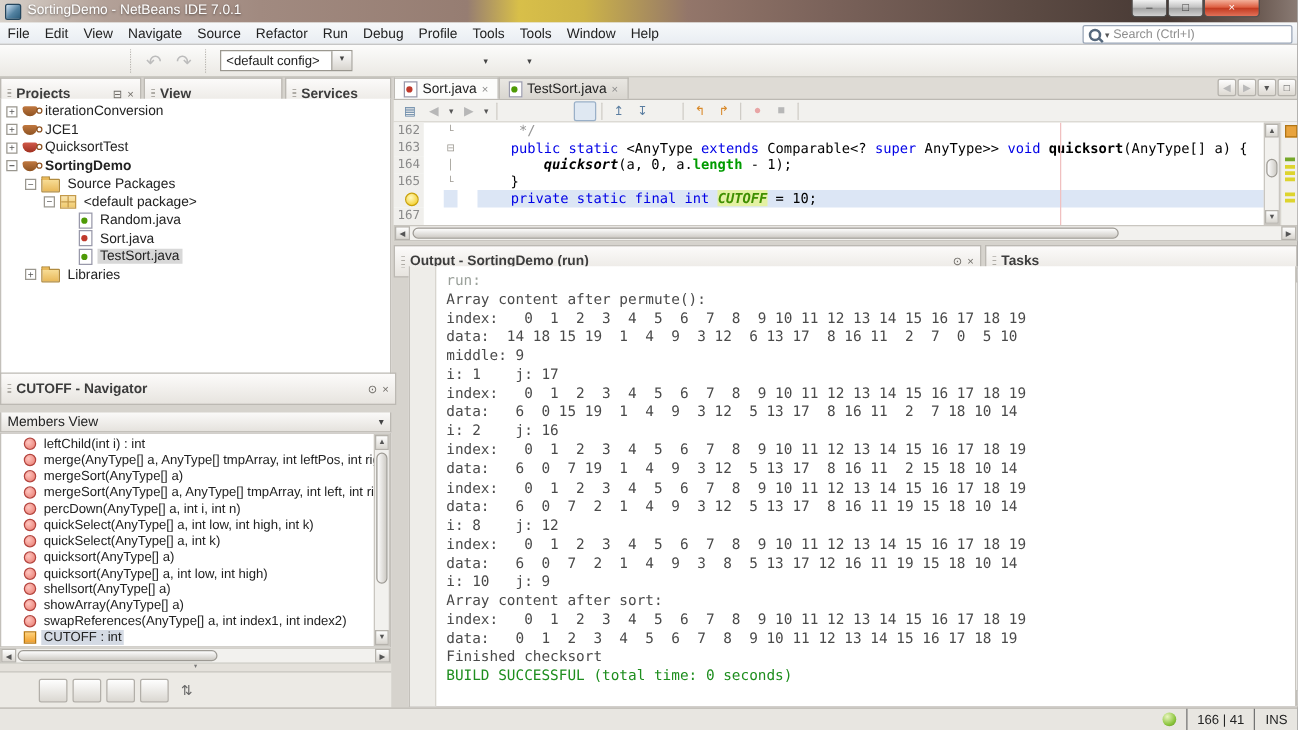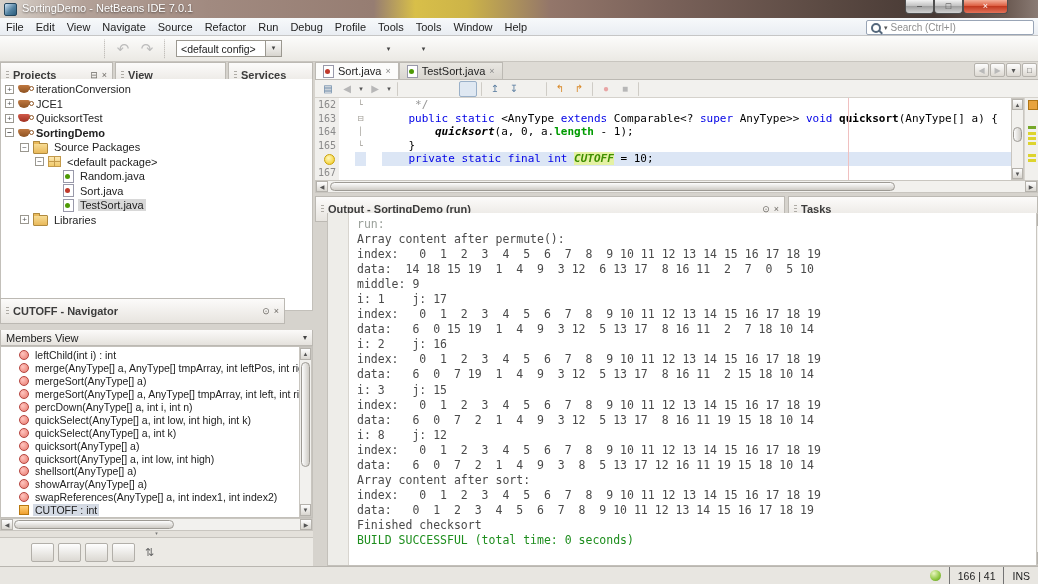--- a/index.html
+++ b/index.html
@@ -49,21 +49,21 @@
   .ptabs{position:absolute;left:0;top:0;width:313px;height:17px;display:flex;gap:2px;}
   .tree{position:absolute;left:0;top:17px;width:313px;height:232px;background:#fff;
     border:1px solid #c3c0ba;border-top:none;box-sizing:border-box;overflow:hidden;padding-top:3px;}
   .trow{height:14.5px;display:flex;align-items:center;gap:4px;white-space:nowrap;}
   .trow.bold{font-weight:bold;}
   .tlabel{padding:0 2px;}
   .trow.selected .tlabel{background:#d8d8d8;}
   .toggle{width:9px;height:9px;border:1px solid #9a978f;background:#fff;font-size:8px;line-height:7px;
     text-align:center;color:#555;flex:none;box-sizing:border-box;}
   .toggle:empty{visibility:hidden;}
-  .nav-head{position:absolute;left:0;top:236px;width:285px;justify-content:flex-end;}
+  .nav-head{position:absolute;left:0;top:236px;width:317px;justify-content:flex-end;}
   .mview{position:absolute;left:0;top:268px;width:313px;height:16px;box-sizing:border-box;
     background:linear-gradient(#fbfaf9,#e5e2dd);border:1px solid #bcb9b3;border-top:none;
     display:flex;align-items:center;padding:0 5px;}
   .mv-dd{margin-left:auto;font-size:8px;color:#444;}
   .members{position:absolute;left:0;top:284px;width:313px;height:172px;background:#fff;
     border:1px solid #c3c0ba;box-sizing:border-box;overflow:hidden;padding-top:2px;}
   .mrow{height:12.9px;display:flex;align-items:center;gap:4px;padding-left:18px;
     white-space:nowrap;font-size:10.5px;}
   .mtext{padding:0 2px;}
   .mrow.selected .mtext{background:#d4dae4;}
@@ -533,26 +533,26 @@
             <div class="oline">Array content after permute():</div>
             <div class="oline">index:   0  1  2  3  4  5  6  7  8  9 10 11 12 13 14 15 16 17 18 19</div>
             <div class="oline">data:  14 18 15 19  1  4  9  3 12  6 13 17  8 16 11  2  7  0  5 10</div>
             <div class="oline">middle: 9</div>
             <div class="oline">i: 1    j: 17</div>
             <div class="oline">index:   0  1  2  3  4  5  6  7  8  9 10 11 12 13 14 15 16 17 18 19</div>
             <div class="oline">data:   6  0 15 19  1  4  9  3 12  5 13 17  8 16 11  2  7 18 10 14</div>
             <div class="oline">i: 2    j: 16</div>
             <div class="oline">index:   0  1  2  3  4  5  6  7  8  9 10 11 12 13 14 15 16 17 18 19</div>
             <div class="oline">data:   6  0  7 19  1  4  9  3 12  5 13 17  8 16 11  2 15 18 10 14</div>
-            <div class="oline">i: 3    j: 15</div>
             <div class="oline">index:   0  1  2  3  4  5  6  7  8  9 10 11 12 13 14 15 16 17 18 19</div>
             <div class="oline">data:   6  0  7  2  1  4  9  3 12  5 13 17  8 16 11 19 15 18 10 14</div>
             <div class="oline">i: 8    j: 12</div>
             <div class="oline">index:   0  1  2  3  4  5  6  7  8  9 10 11 12 13 14 15 16 17 18 19</div>
             <div class="oline">data:   6  0  7  2  1  4  9  3  8  5 13 17 12 16 11 19 15 18 10 14</div>
+            <div class="oline">i: 10   j: 9</div>
             <div class="oline">Array content after sort:</div>
             <div class="oline">index:   0  1  2  3  4  5  6  7  8  9 10 11 12 13 14 15 16 17 18 19</div>
             <div class="oline">data:   0  1  2  3  4  5  6  7  8  9 10 11 12 13 14 15 16 17 18 19</div>
             <div class="oline">Finished checksort</div>
             <div class="oline green">BUILD SUCCESSFUL (total time: 0 seconds)</div>
         </div>
         <div class="vscroll" style="right:0;top:0;width:13px;bottom:0">
           <div class="sb-btn" style="left:0;top:0;width:11px;height:12px">▲</div>
           <div class="sb-btn" style="left:0;bottom:0;width:11px;height:12px">▼</div>
           <div class="sb-thumb" style="left:1px;top:14px;width:9px;height:320px"></div>

